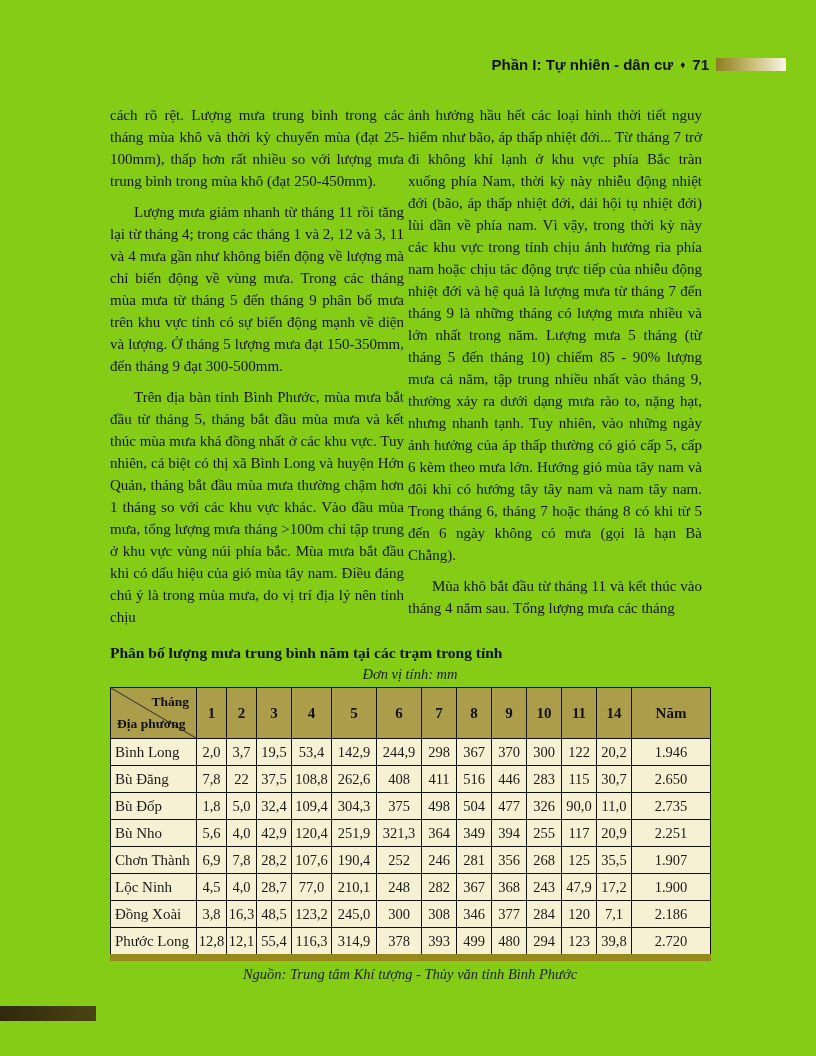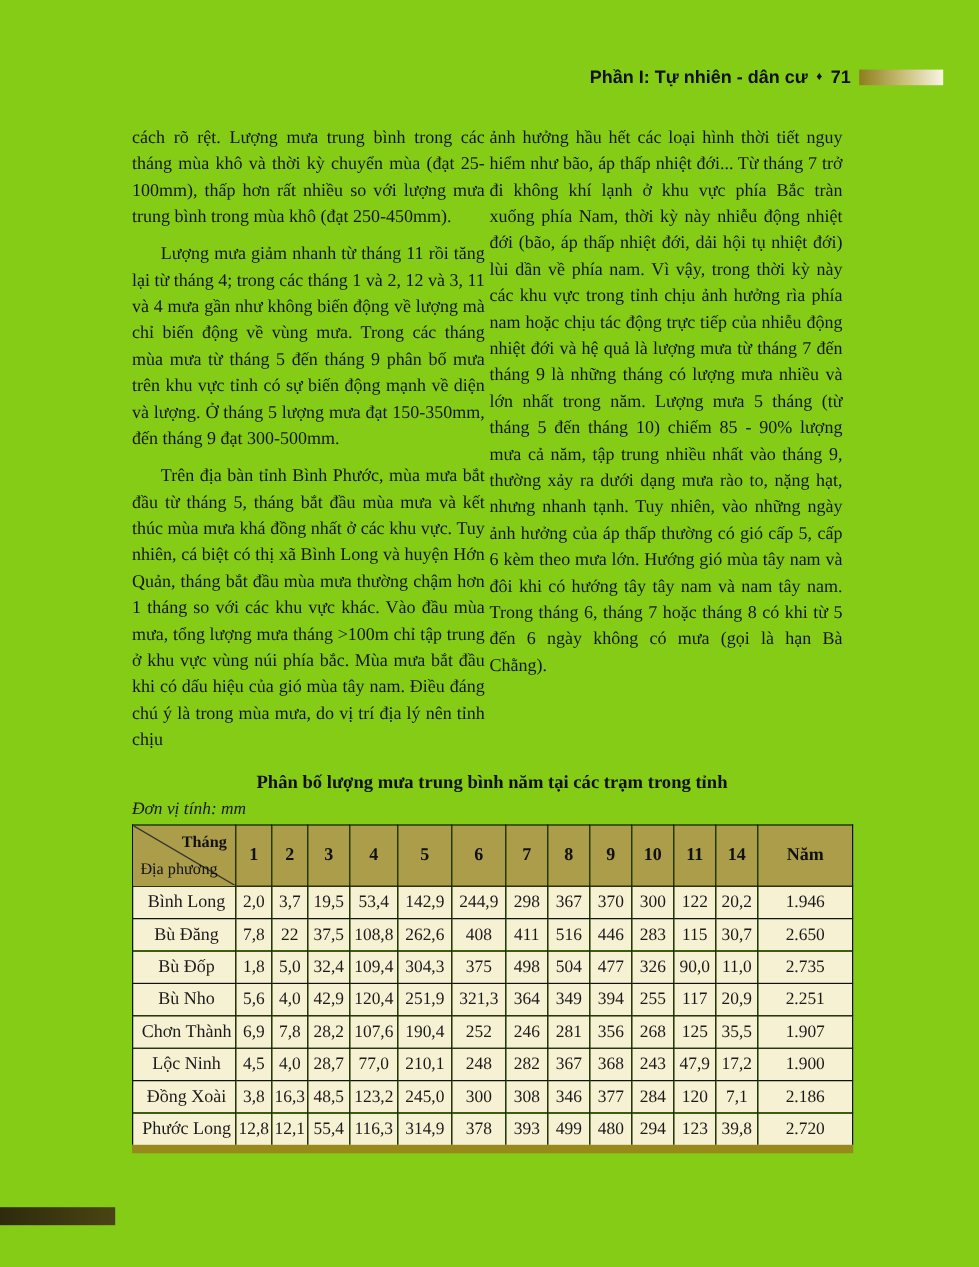--- a/index.html
+++ b/index.html
@@ -13,35 +13,35 @@
   .diamond{font-size:10px;position:relative;top:0px;}
   .grad-bar{width:70px;height:13px;background:linear-gradient(to right,#8d7e1d,#c7bb74,#f9f5e4);}
 
   
   .cols{position:absolute;top:104px;left:110px;width:602px;display:flex;gap:4px;}
   .col{width:294px;text-align:justify;font-size:15px;line-height:22px;color:#151515;}
   .col p{margin:0 0 9px 0;}
   .col p.indent{text-indent:24px;font-family:Liberation Serif, serif;}
 
   
-  .tbl-title{position:absolute;top:644px;left:110px;width:600px;text-align:center;
+  .tbl-title{position:absolute;top:644px;left:110px;width:600px;text-align:left;
              font-weight:700;font-size:15.5px;color:#111;}
-  .tbl-unit{position:absolute;top:666px;left:110px;width:600px;text-align:left;
+  .tbl-unit{position:absolute;top:666px;left:110px;width:600px;text-align:center;
             font-style:italic;font-size:14.5px;}
   table.rain{position:absolute;top:687px;left:110px;width:600px;border-collapse:collapse;
              table-layout:fixed;border:1px solid #111;border-bottom:7px solid #97891c;}
   table.rain th,table.rain td{border:1px solid #111;overflow:hidden;white-space:nowrap;}
   table.rain thead th{background:#ac9d4a;height:50px;font-size:15px;font-weight:700;color:#111;
                       text-align:center;padding:0;}
   th.corner{position:relative;background:#ac9d4a;}
   .corner-top{position:absolute;top:6px;right:7px;font-size:13.5px;font-weight:700;}
-  .corner-bottom{position:absolute;bottom:6px;left:6px;font-size:13.5px;font-weight:400;}
+  .corner-bottom{position:absolute;bottom:6px;left:6px;font-size:13.5px;font-weight:700;}
   th.corner svg{position:absolute;left:0;top:0;width:100%;height:100%;display:block;}
   table.rain tbody td{background:#f7f1d3;height:26px;text-align:center;font-size:14.5px;padding:0;}
-  table.rain tbody td.station{text-align:center;padding-left:4px;font-size:15px;}
+  table.rain tbody td.station{text-align:left;padding-left:4px;font-size:15px;}
 
   .src{position:absolute;top:966px;left:110px;width:600px;text-align:center;
        font-style:italic;font-size:14.5px;color:#222;}
 
   
   .footer-bar{position:absolute;left:0;top:1006px;width:96px;height:15px;
               background:linear-gradient(to right,#2e2a0c,#4a4413);}
 </style>
 </head>
 <body>
@@ -56,20 +56,21 @@
   </div>
 
   <div class="cols">
     <div class="col">
         <p>cách rõ rệt. Lượng mưa trung bình trong các tháng mùa khô và thời kỳ chuyển mùa (đạt 25-100mm), thấp hơn rất nhiều so với lượng mưa trung bình trong mùa khô (đạt 250-450mm).</p>
         <p class="indent">Lượng mưa giảm nhanh từ tháng 11 rồi tăng lại từ tháng 4; trong các tháng 1 và 2, 12 và 3, 11 và 4 mưa gần như không biến động về lượng mà chỉ biến động về vùng mưa. Trong các tháng mùa mưa từ tháng 5 đến tháng 9 phân bố mưa trên khu vực tỉnh có sự biến động mạnh về diện và lượng. Ở tháng 5 lượng mưa đạt 150-350mm, đến tháng 9 đạt 300-500mm.</p>
         <p class="indent">Trên địa bàn tỉnh Bình Phước, mùa mưa bắt đầu từ tháng 5, tháng bắt đầu mùa mưa và kết thúc mùa mưa khá đồng nhất ở các khu vực. Tuy nhiên, cá biệt có thị xã Bình Long và huyện Hớn Quản, tháng bắt đầu mùa mưa thường chậm hơn 1 tháng so với các khu vực khác. Vào đầu mùa mưa, tổng lượng mưa tháng &gt;100m chỉ tập trung ở khu vực vùng núi phía bắc. Mùa mưa bắt đầu khi có dấu hiệu của gió mùa tây nam. Điều đáng chú ý là trong mùa mưa, do vị trí địa lý nên tỉnh chịu</p>
       </div>
     <div class="col">
         <p>ảnh hưởng hầu hết các loại hình thời tiết nguy hiểm như bão, áp thấp nhiệt đới... Từ tháng 7 trở đi không khí lạnh ở khu vực phía Bắc tràn xuống phía Nam, thời kỳ này nhiễu động nhiệt đới (bão, áp thấp nhiệt đới, dải hội tụ nhiệt đới) lùi dần về phía nam. Vì vậy, trong thời kỳ này các khu vực trong tỉnh chịu ảnh hưởng rìa phía nam hoặc chịu tác động trực tiếp của nhiễu động nhiệt đới và hệ quả là lượng mưa từ tháng 7 đến tháng 9 là những tháng có lượng mưa nhiều và lớn nhất trong năm. Lượng mưa 5 tháng (từ tháng 5 đến tháng 10) chiếm 85 - 90% lượng mưa cả năm, tập trung nhiều nhất vào tháng 9, thường xảy ra dưới dạng mưa rào to, nặng hạt, nhưng nhanh tạnh. Tuy nhiên, vào những ngày ảnh hưởng của áp thấp thường có gió cấp 5, cấp 6 kèm theo mưa lớn. Hướng gió mùa tây nam và đôi khi có hướng tây tây nam và nam tây nam. Trong tháng 6, tháng 7 hoặc tháng 8 có khi từ 5 đến 6 ngày không có mưa (gọi là hạn Bà Chằng).</p>
+        <p class="indent">Mùa khô bắt đầu từ tháng 11 và kết thúc vào tháng 4 năm sau. Tổng lượng mưa các tháng</p>
       </div>
   </div>
 
   <div class="tbl-title">Phân bố lượng mưa trung bình năm tại các trạm trong tỉnh</div>
   <div class="tbl-unit">Đơn vị tính: mm</div>
 
   <table class="rain">
     <colgroup>
       <col style="width:86px">
         <col style="width:30px">
@@ -235,16 +236,17 @@
           <td>499</td>
           <td>480</td>
           <td>294</td>
           <td>123</td>
           <td>39,8</td>
           <td>2.720</td>
         </tr>
       </tbody>
   </table>
 
+  <div class="src">Nguồn: Trung tâm Khí tượng - Thủy văn tỉnh Bình Phước</div>
 
   <div class="footer-bar"></div>
 
 </div>
 
 </body></html>

